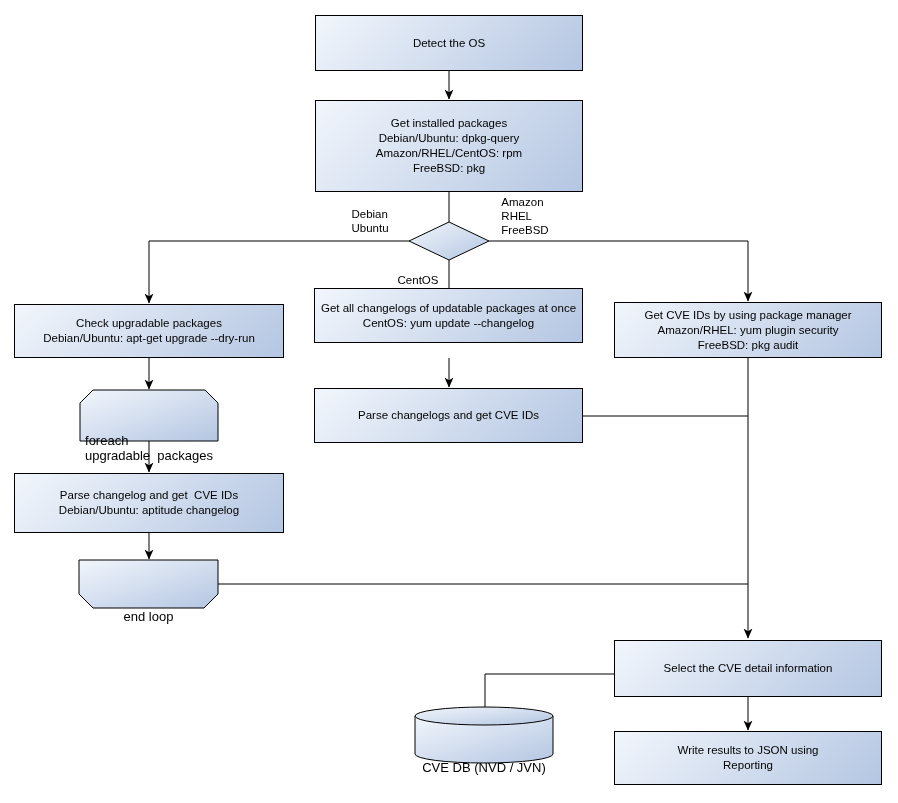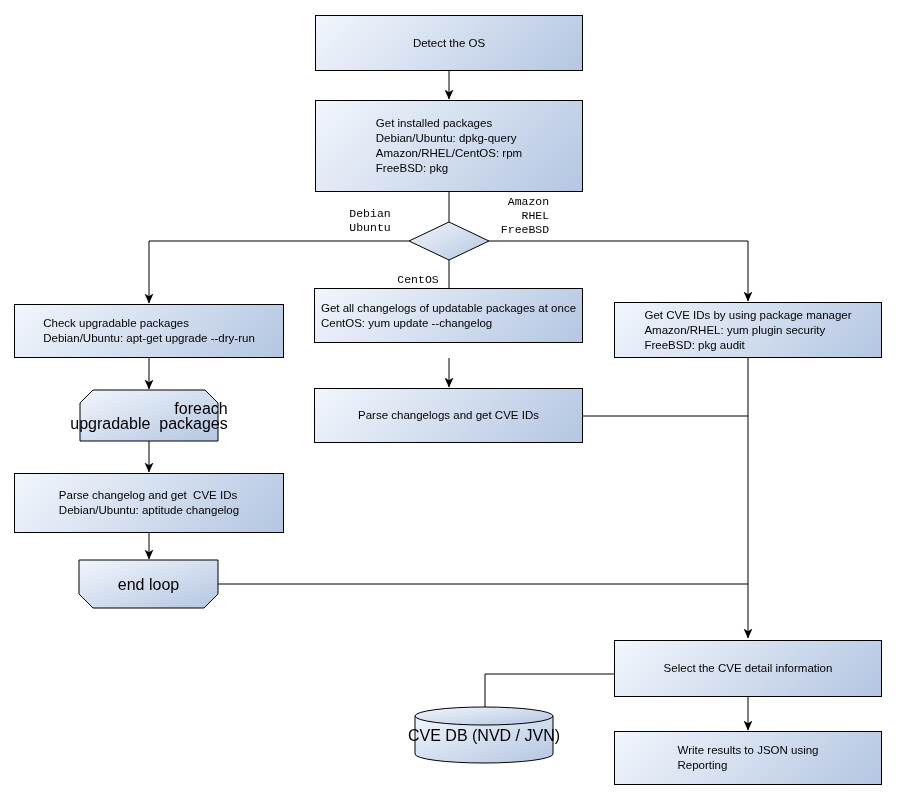--- a/index.html
+++ b/index.html
@@ -24,38 +24,38 @@
   .arrowhead{fill:var(--edge-color);}
   .shape{stroke:var(--node-border);stroke-width:1;fill:url(#nodeGrad);}
   .stop-light{stop-color:var(--node-fill-light);}
   .stop-dark{stop-color:var(--node-fill-dark);}
   .node{
     position:absolute;
     box-sizing:border-box;
     border:1px solid var(--node-border);
     background:linear-gradient(135deg, var(--node-fill-light) 0%, var(--node-fill-dark) 100%);
     display:flex;align-items:center;justify-content:center;
+    text-align:center;
     font-size:11.5px;line-height:15px;
     white-space:pre;
   }
   .shape-text{
     position:absolute;
     display:flex;align-items:center;justify-content:center;
-    text-align:right;
-    font-size:16px;line-height:15px;
+    text-align:left;
+    font-size:13px;line-height:15px;
     white-space:pre;
-    background:none;border:none;
+    background:none;border:none;margin-top:32px;
   }
   .edge-label{
     position:absolute;
     display:flex;align-items:center;justify-content:center;
-    text-align:right;
+    text-align:left;
     font-size:11.5px;line-height:14px;
     white-space:pre;
-    font-family:Liberation Mono, monospace;
   }
 </style>
 </head>
 <body>
 
 <div class="canvas">
 
   <svg class="edges-layer" width="898" height="803" viewBox="0 0 898 803">
     <defs>
       <linearGradient id="nodeGrad" x1="0" y1="0" x2="1" y2="1">

